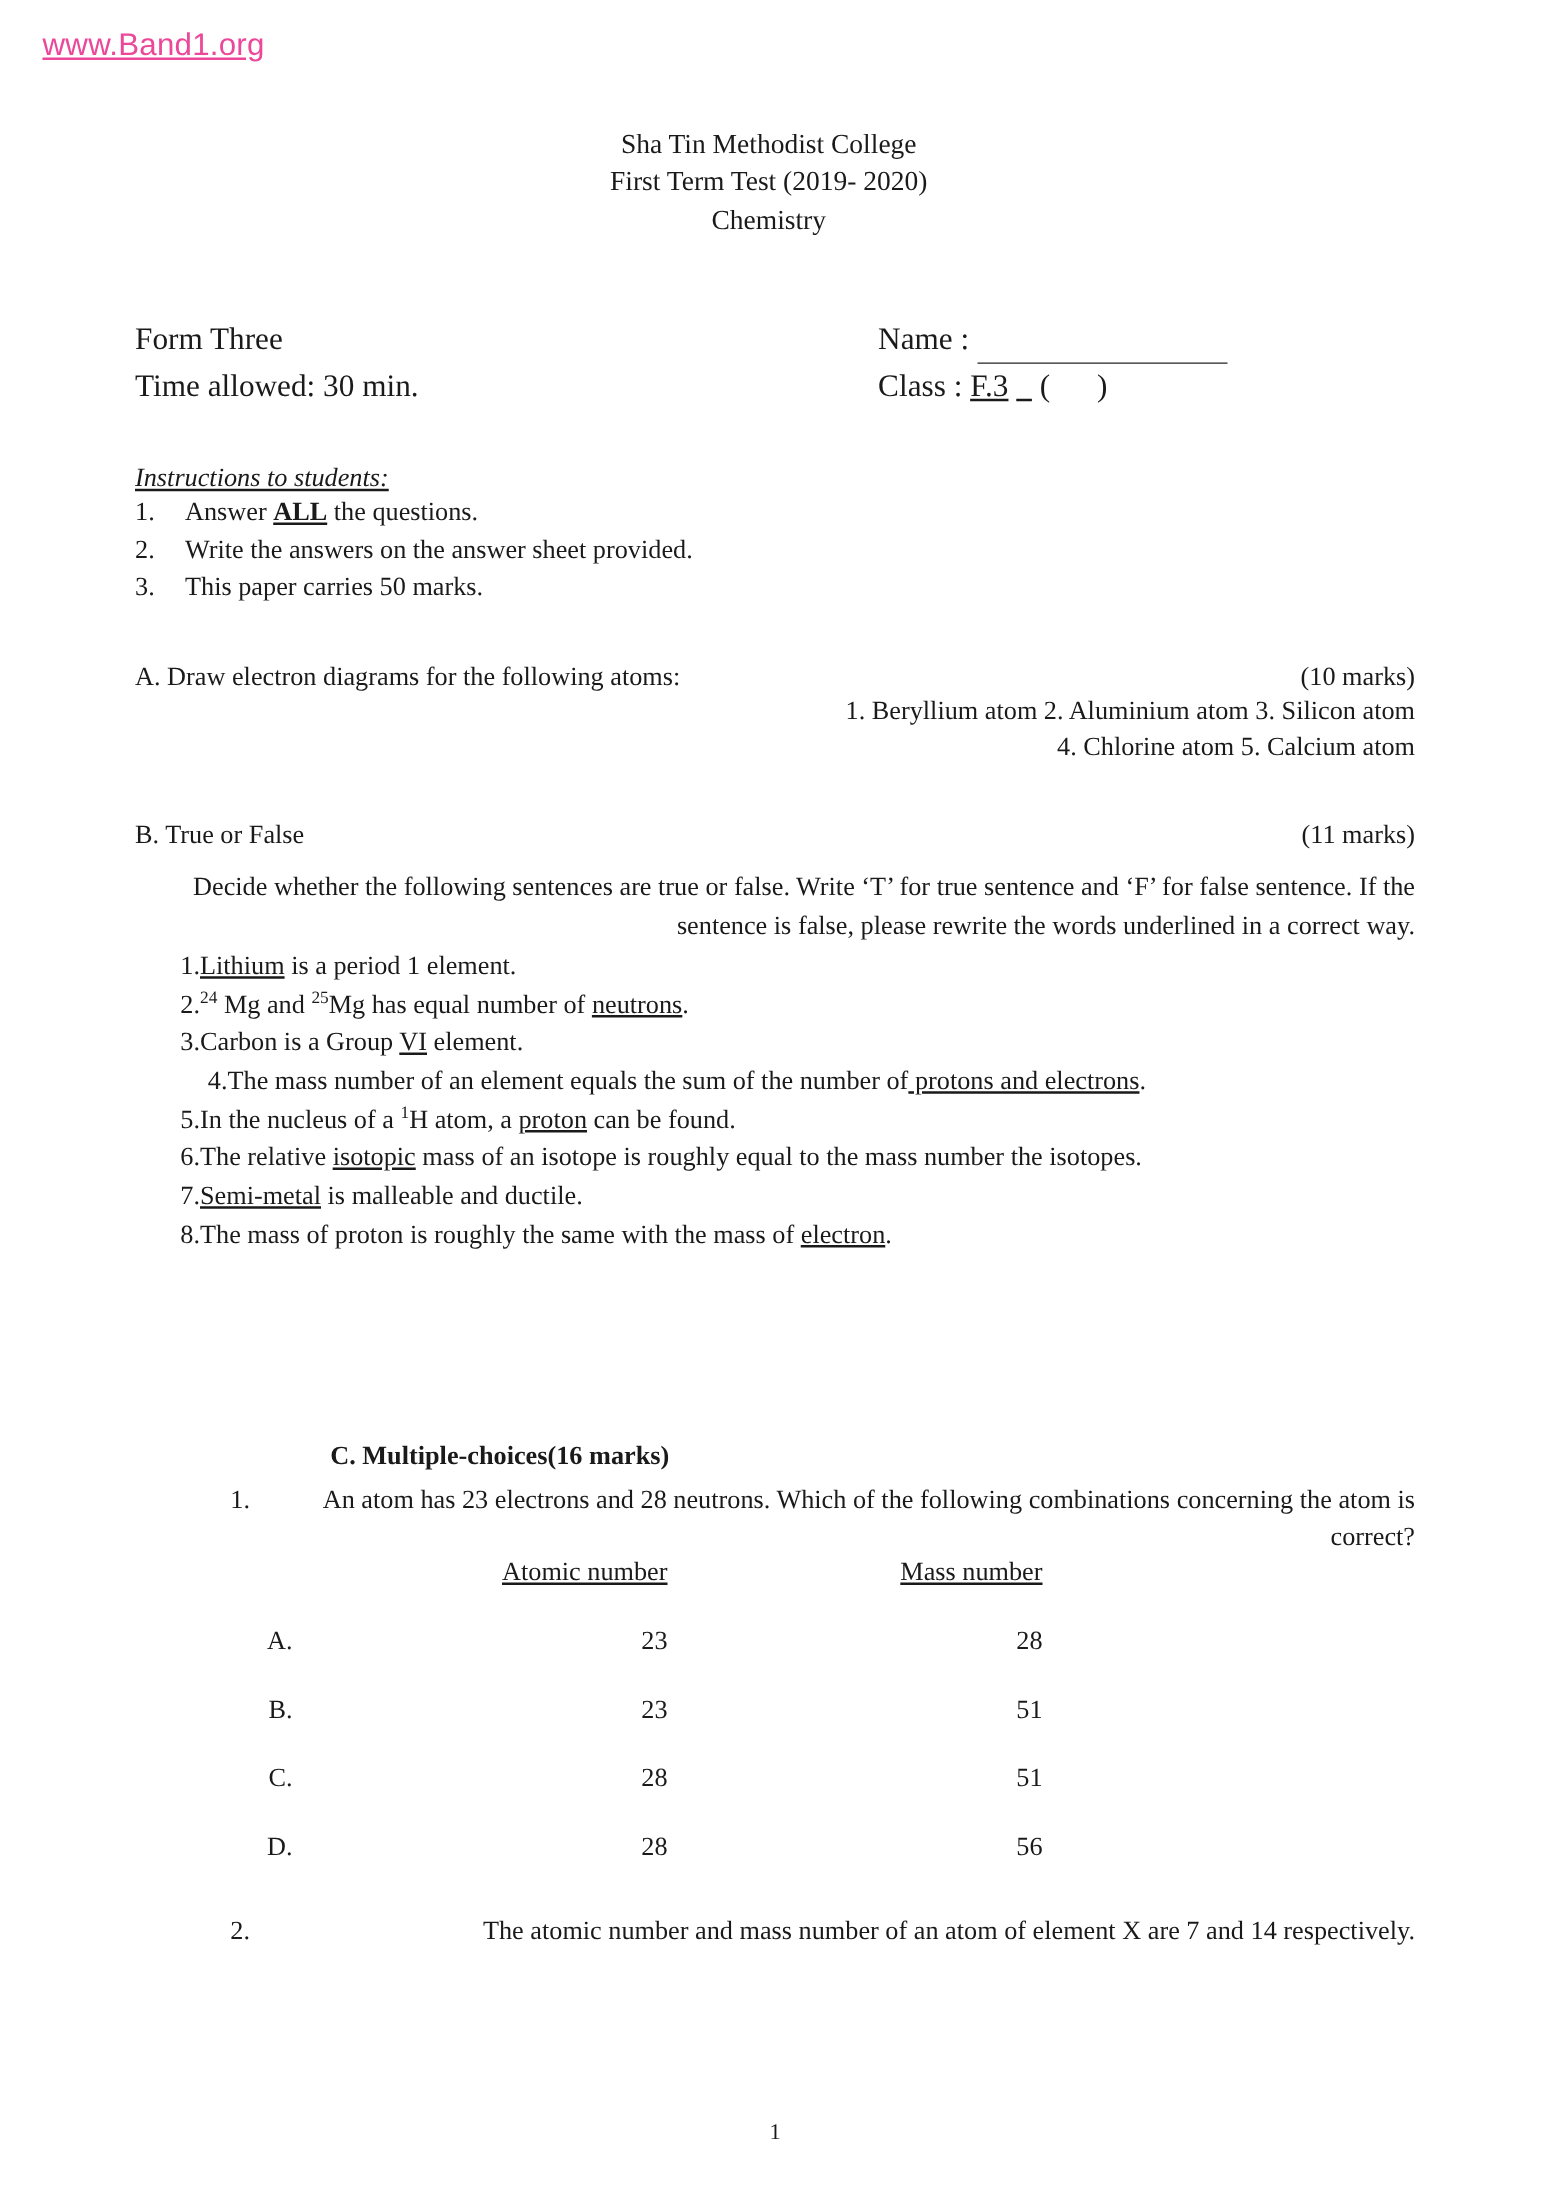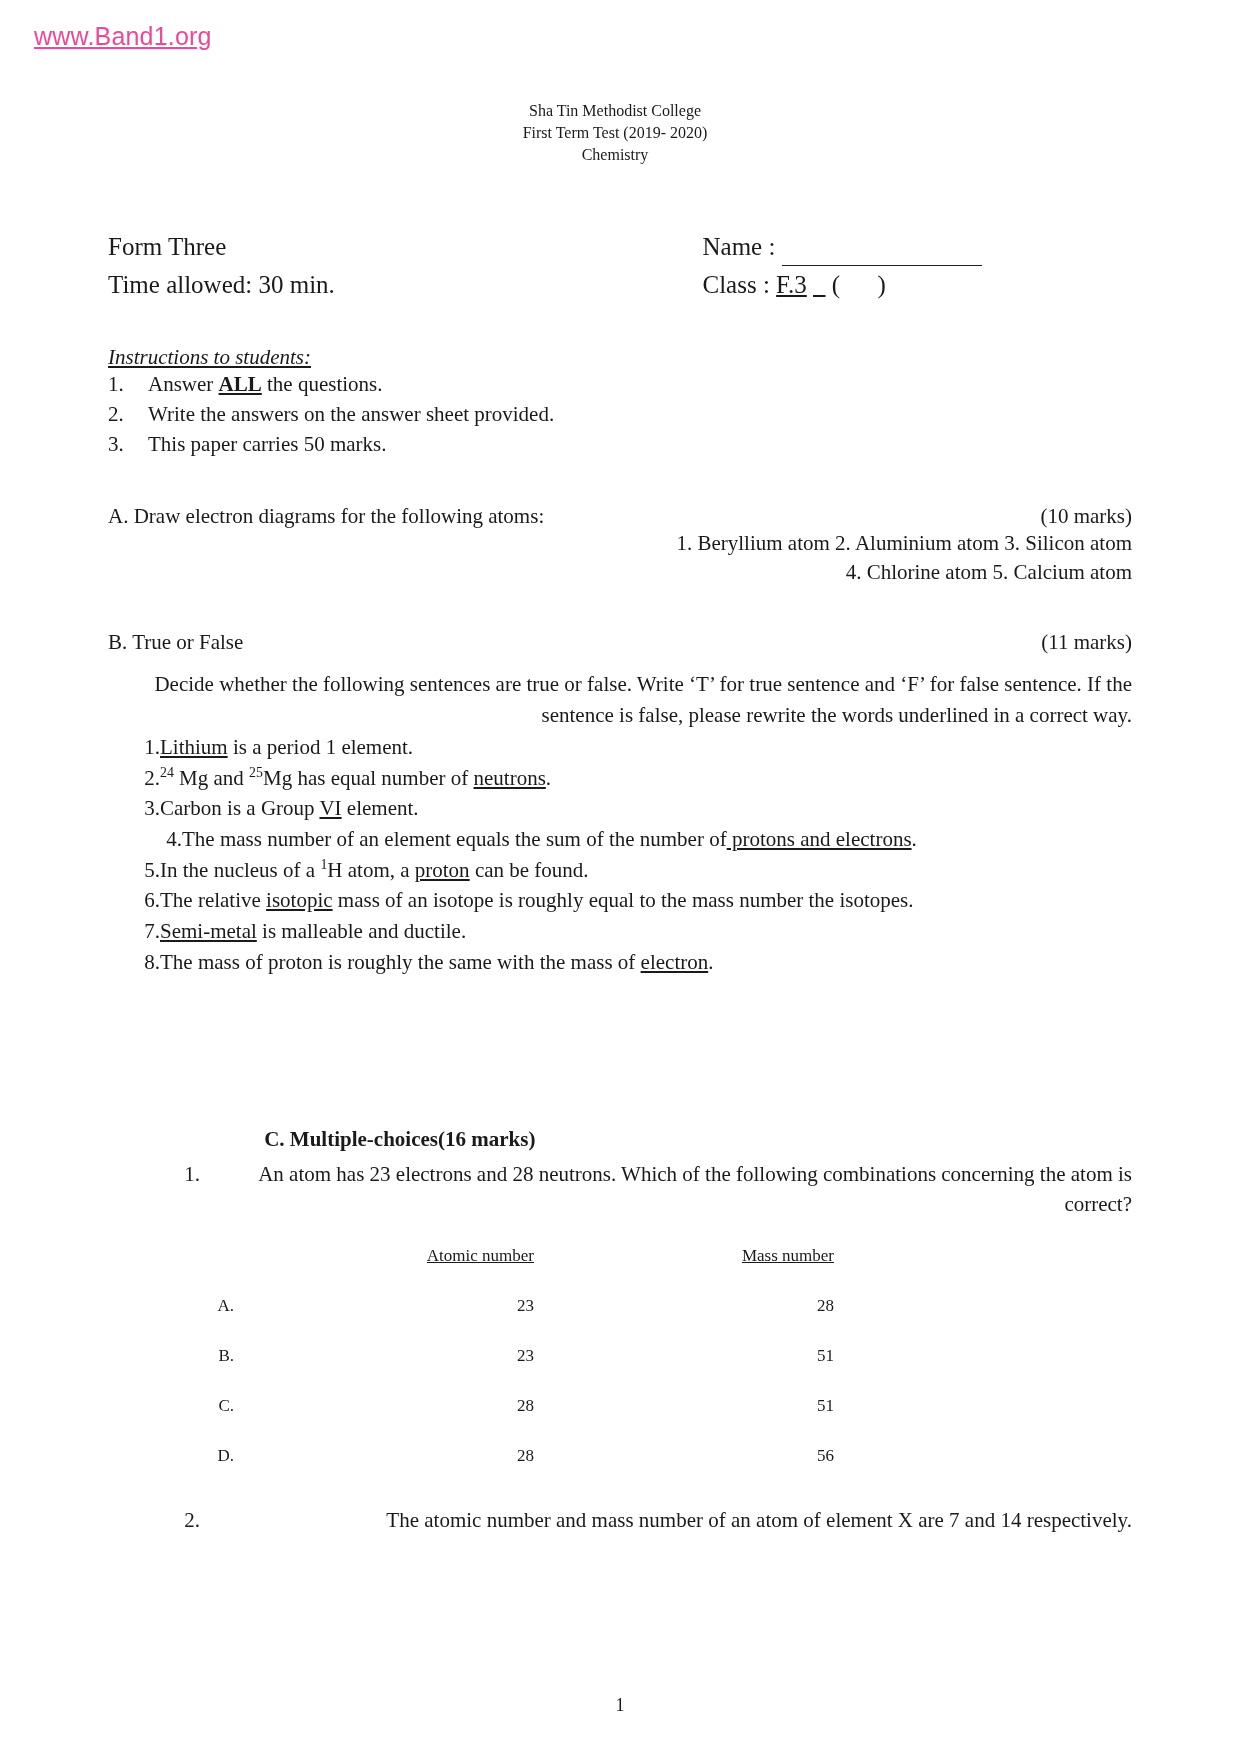--- a/index.html
+++ b/index.html
@@ -31,21 +31,21 @@
     text-decoration: underline;
   }
   .content {
     position: absolute;
     top: 100px;
     left: 108px;
     width: 1024px;
   }
   .school-block {
     text-align: center;
-    font-size: 16px;
+    font-size: 22px;
     line-height: 1.38;
     margin-left: -10px;
   }
   .info-row {
     display: flex;
     justify-content: space-between;
     font-size: 25px;
     line-height: 1.5;
   }
   .info-left { width: 52%; }
@@ -121,23 +121,22 @@
   .mc-q {
     display: flex;
     font-size: 21px;
     line-height: 1.42;
     padding-left: 36px;
     margin-top: 8px;
   }
   .mc-q .n { width: 56px; flex: 0 0 56px; }
   .mc-q .txt { flex: 1; }
   .mc-table {
-    margin-top: 26px;
     padding-left: 36px;
-    font-size: 17px;
+    font-size: 21px;
   }
   .mc-table .hdr {
     display: flex;
   }
   .mc-table .hdr .c1 { width: 90px; }
   .mc-table .hdr .c2 { width: 300px; text-decoration: underline; }
   .mc-table .hdr .c3 { width: 300px; text-decoration: underline; }
   .mc-table .row {
     display: flex;
     margin-top: 30px;

